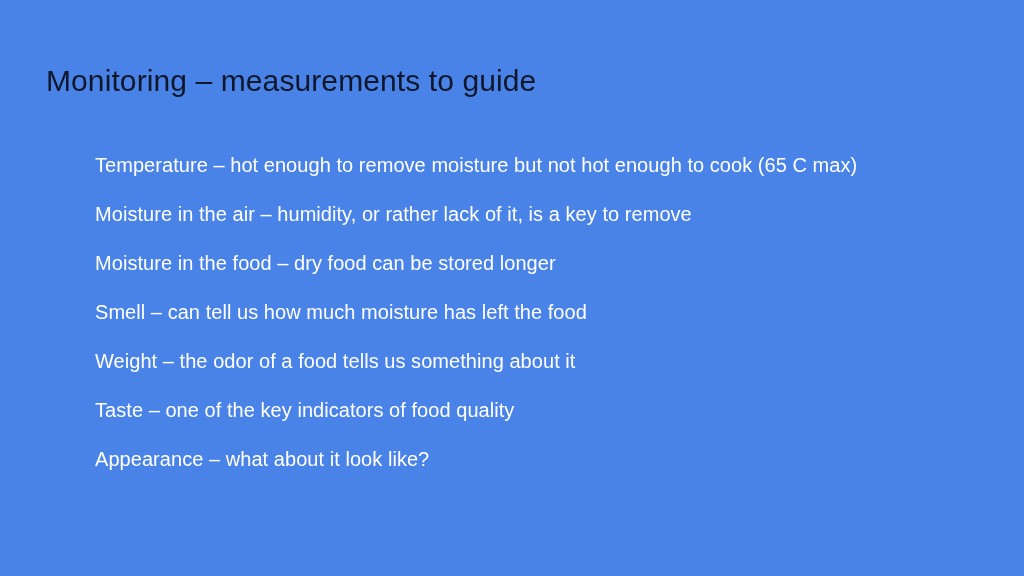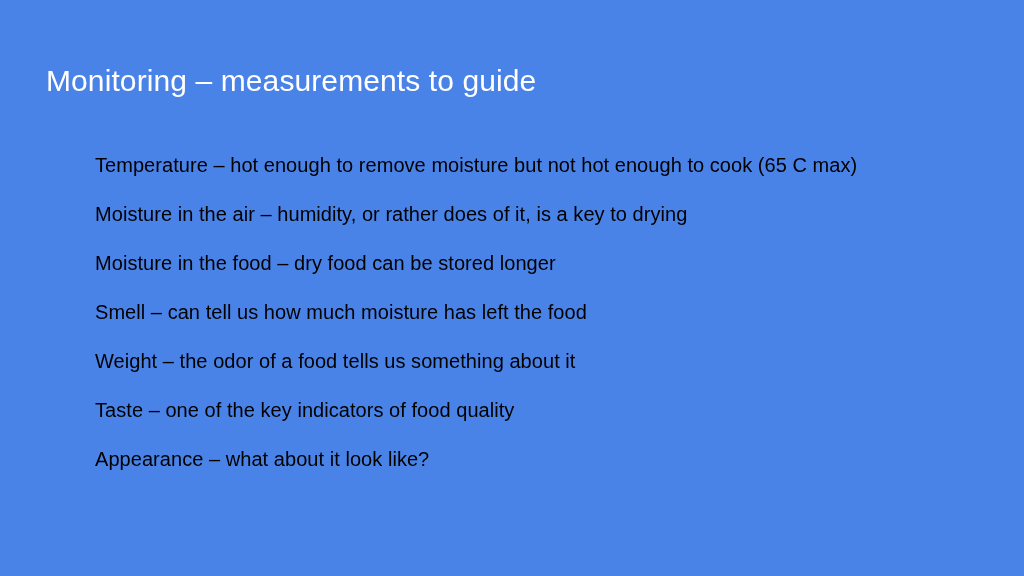--- a/index.html
+++ b/index.html
@@ -18,51 +18,51 @@
     height: 576px;
     background: #4a83e8;
     box-sizing: border-box;
   }
   .slide-title {
     position: absolute;
     left: 46px;
     top: 62px;
     font-size: 30px;
     line-height: 38px;
-    color: #ffffff;
+    color: #0f172a;
     font-weight: 400;
     letter-spacing: 0.1px;
     white-space: nowrap;
     text-align: right;
   }
   .body-block {
     position: absolute;
     left: 95px;
     top: 141px;
     right: 30px;
   }
   .body-line {
     font-size: 20px;
     line-height: 49px;
-    color: #000000;
+    color: #ffffff;
     font-weight: 400;
     letter-spacing: 0.05px;
     white-space: nowrap;
   }
 </style>
 </head>
 <body>
 
 <div class="slide">
 
   <div class="slide-title">Monitoring – measurements to guide</div>
 
   <div class="body-block">
     <div class="body-line">Temperature – hot enough to remove moisture but not hot enough to cook (65 C max)</div>
-    <div class="body-line">Moisture in the air – humidity, or rather does of it, is a key to drying</div>
+    <div class="body-line">Moisture in the air – humidity, or rather lack of it, is a key to remove</div>
     <div class="body-line">Moisture in the food – dry food can be stored longer</div>
     <div class="body-line">Smell – can tell us how much moisture has left the food</div>
     <div class="body-line">Weight – the odor of a food tells us something about it</div>
     <div class="body-line">Taste – one of the key indicators of food quality</div>
     <div class="body-line">Appearance – what about it look like?</div>
   </div>
 
 </div>
 
 </body></html>

